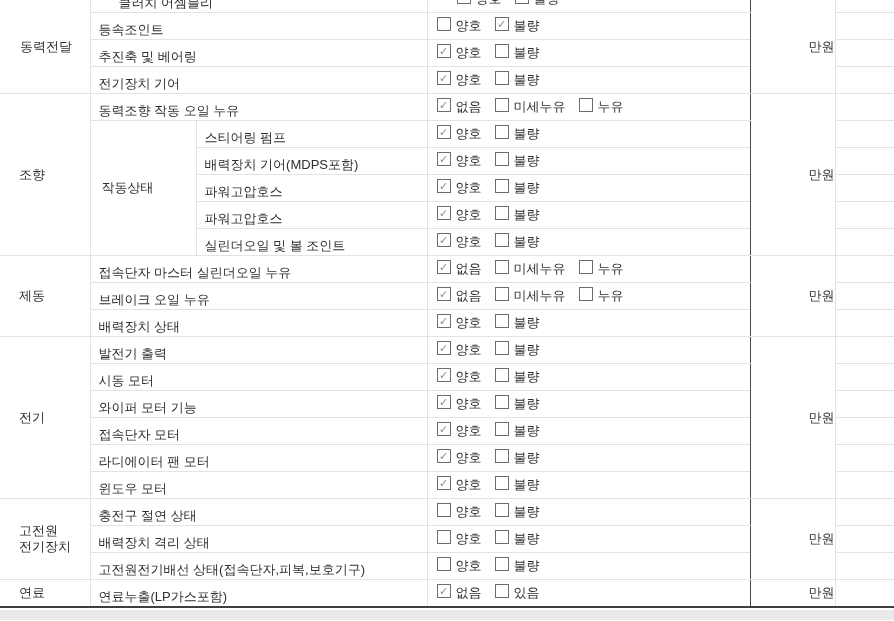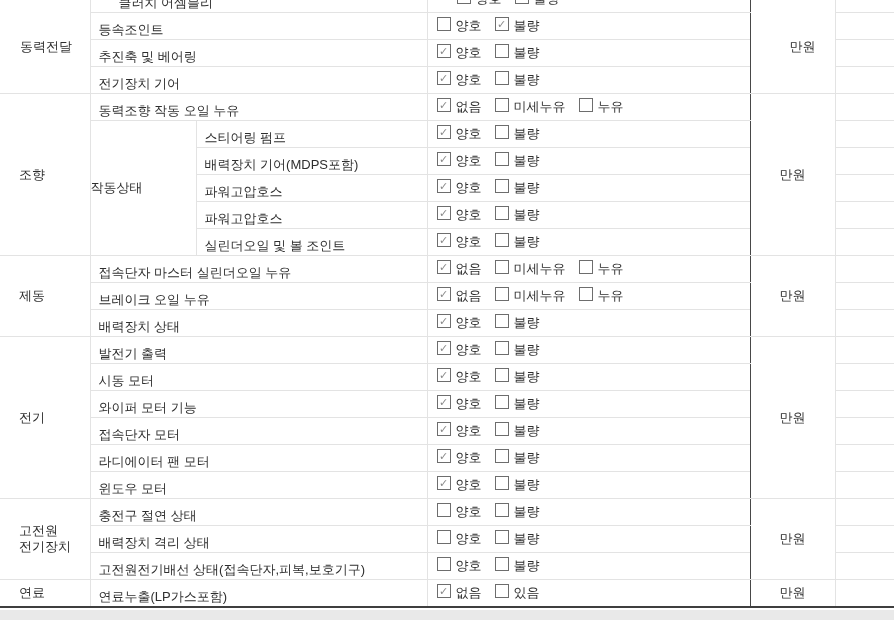--- a/index.html
+++ b/index.html
@@ -6,23 +6,23 @@
   .page{
     width:894px;height:621px;overflow:hidden;background:#fff;
     font-family:"Liberation Sans","DejaVu Sans",sans-serif;
     font-size:13px;color:#2e2e2e;
   }
   table{border-collapse:collapse;table-layout:fixed;width:894px;}
   td{border:1px solid #e3e3e3;padding:0;vertical-align:middle;}
   tr:first-child td{border-top:none;padding-left:20px;}
   tr:last-child td{border-bottom:none;}
   td.cat{border-left:none;padding-left:19px;line-height:16px;}
-  td.grp{padding-left:0;margin-top:41px;}
+  td.grp{padding-left:11px;margin-top:41px;}
   td.choices{border-right:1px solid #474747;}
-  td.fee{border-left:1px solid #474747;text-align:center;}
+  td.fee{border-left:1px solid #474747;text-align:right;}
   td.rightc{border-right:none;}
   .cw{display:flex;align-items:center;height:26px;white-space:nowrap;}
   .item .cw{padding-left:8px;align-items:flex-end;}
   .choices .cw{padding-left:9px;}
   .cb{height:12px;overflow:hidden;}
   .cb .cw{margin-top:-14px;}
   .choice{display:inline-flex;align-items:flex-start;margin-right:13px;}
   .ckb{
     width:12px;height:12px;border:1px solid #6d6d6d;background:#fff;
     display:inline-flex;align-items:center;justify-content:center;

